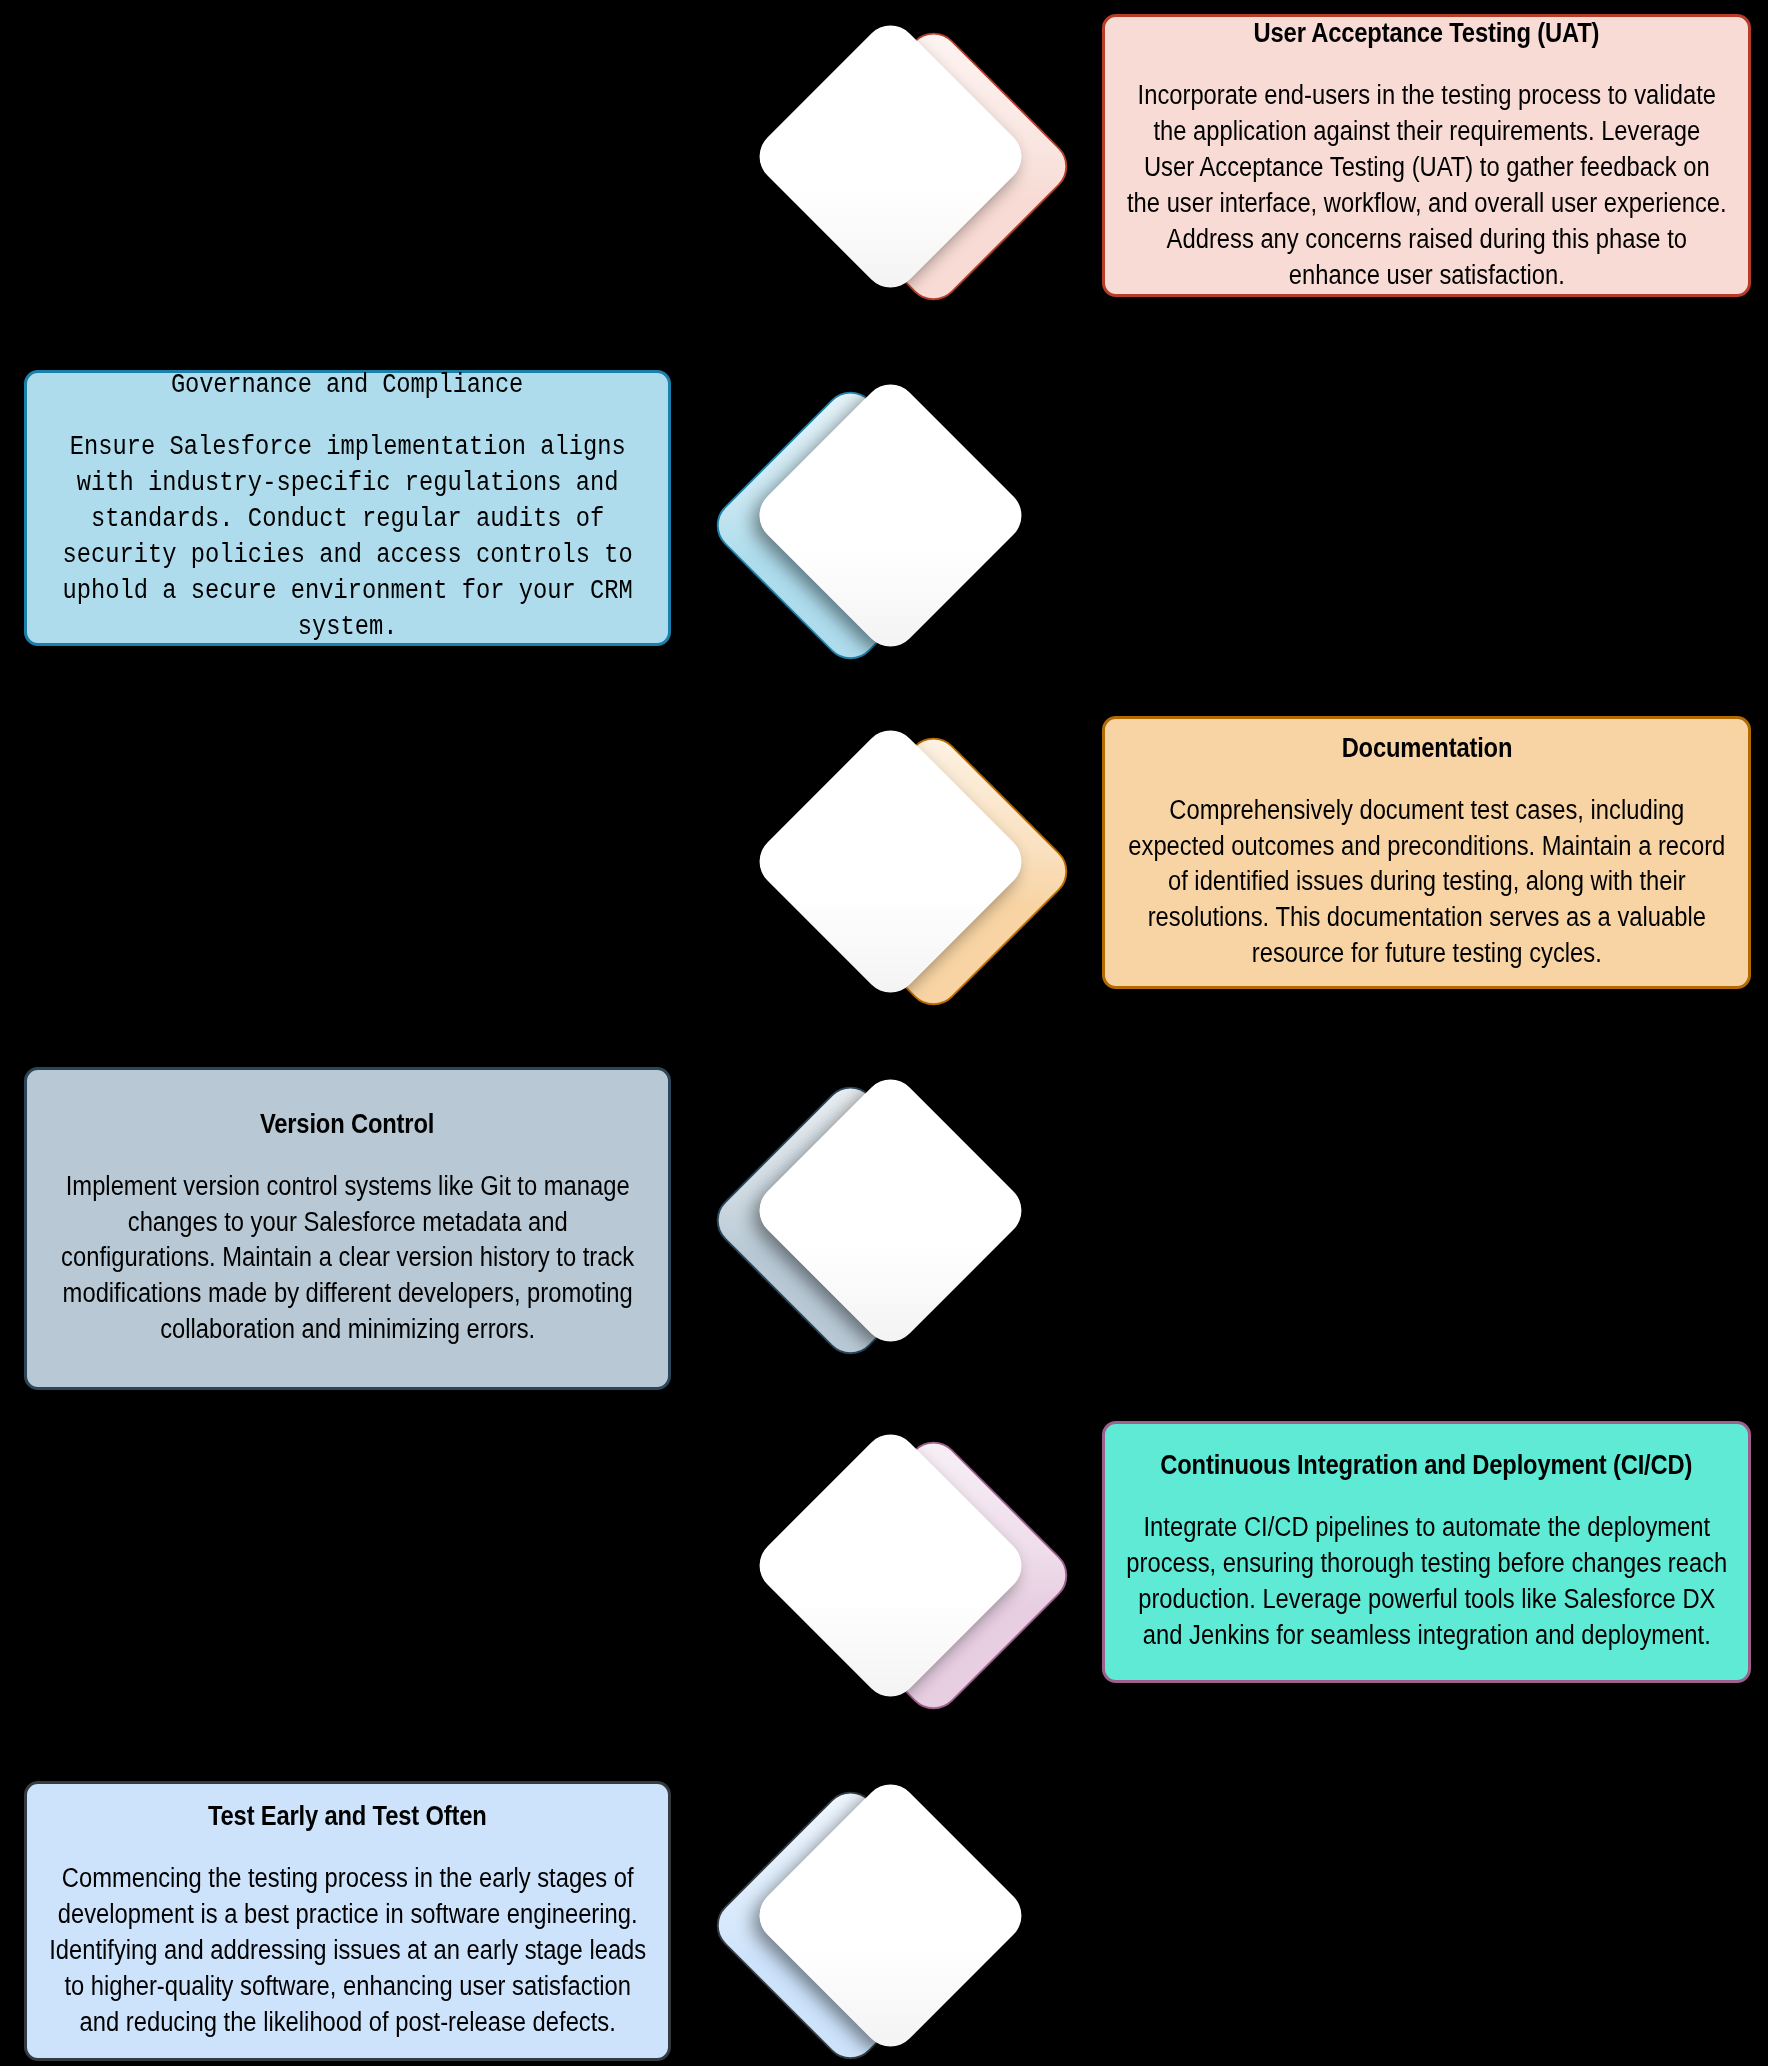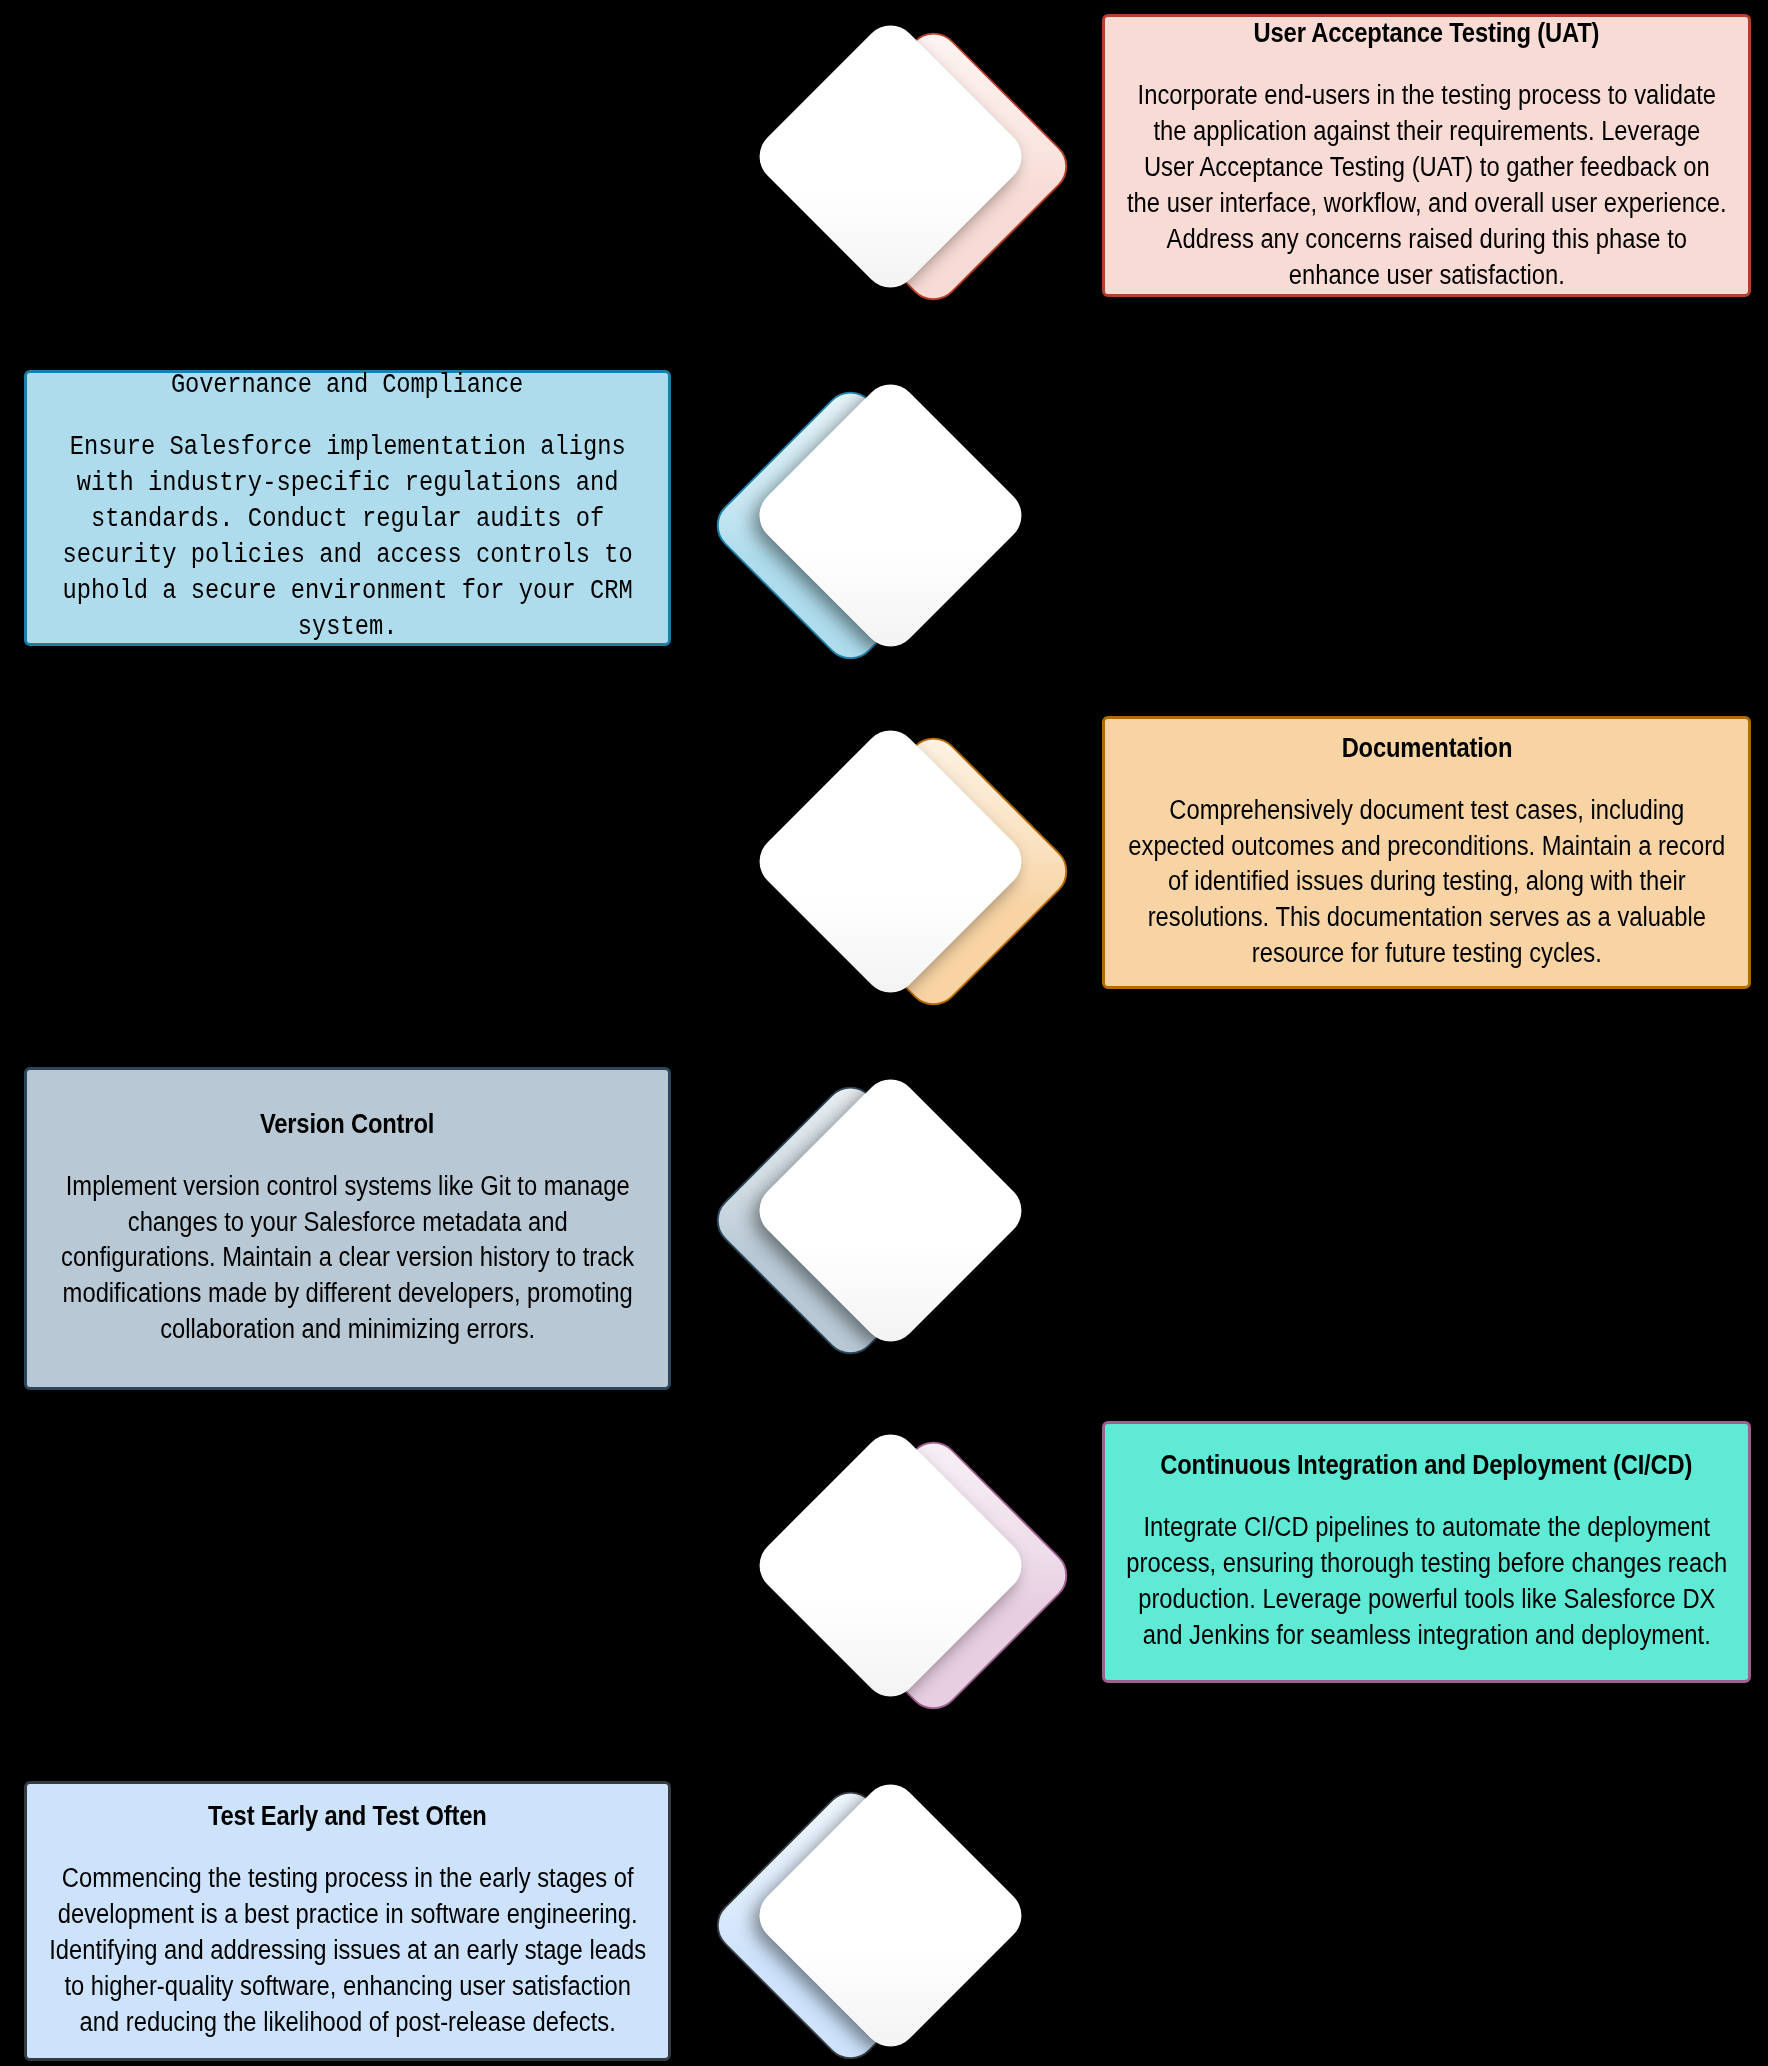--- a/index.html
+++ b/index.html
@@ -5,21 +5,21 @@
   html,body{margin:0;padding:0;background:#000;}
   body{
     width:1769px;height:2066px;position:relative;overflow:hidden;
     font-family:"Liberation Sans","DejaVu Sans",sans-serif;
   }
 
   
   .card{
     position:absolute;
     box-sizing:border-box;
-    border-radius:6px;
+    border-radius:14px;
     border-style:solid;
     border-width:3.1px;
     padding:15px 19px;
     display:flex;flex-direction:column;
     align-items:center;justify-content:center;
     text-align:center;
     color:#000;
   }
   .card.left{left:24px;width:647px;}
   .card.right{left:1102px;width:649px;}

